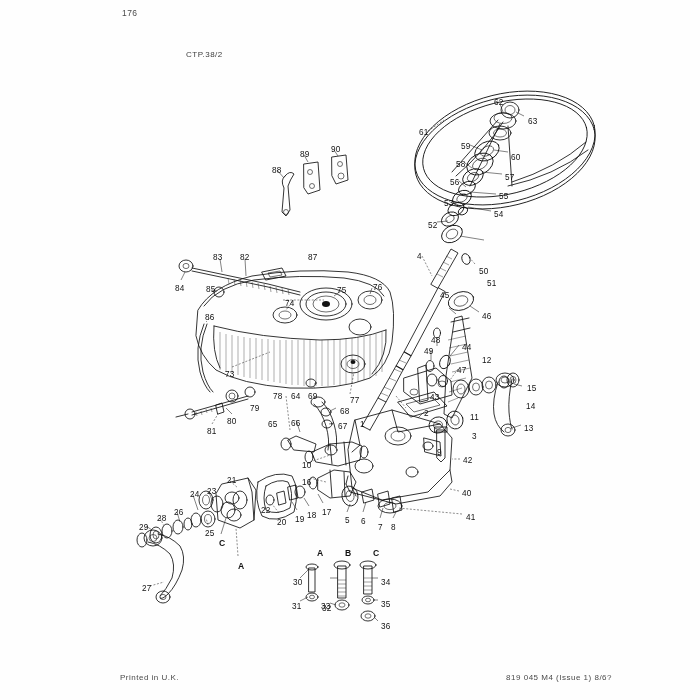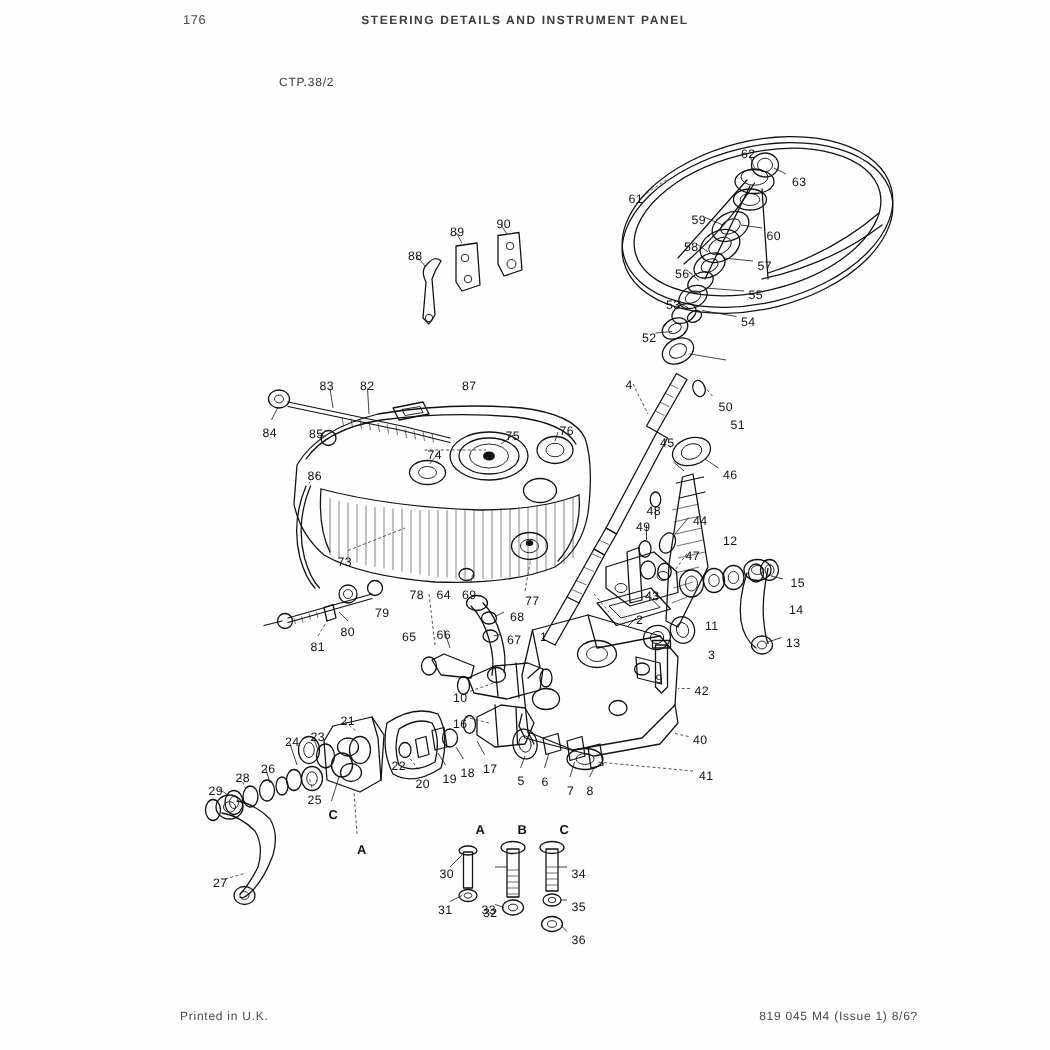--- a/index.html
+++ b/index.html
@@ -30,21 +30,20 @@
   .pt{fill:none;stroke:#111;stroke-width:.6;}
   .pf{fill:#111;stroke:none;}
   .hatch{stroke:#2a2a2a;stroke-width:.45;}
 </style>
 </head>
 <body>
 
 <div id="page">
 
   <div class="page-num">176</div>
-  <div class="sheet-title">STEERING DETAILS AND INSTRUMENT PANEL</div>
   <div class="fig-code">CTP.38/2</div>
 
   <svg width="700" height="700">
 
     <g>
       <ellipse class="p" cx="505" cy="148" rx="92" ry="54" transform="rotate(-14 505 148)"></ellipse>
       <ellipse class="p" cx="505" cy="148" rx="84" ry="46" transform="rotate(-14 505 148)"></ellipse>
       <ellipse class="p" cx="505" cy="152" rx="92" ry="54" transform="rotate(-14 505 152)"></ellipse>
 
       <path class="p" d="M452 172 L498 120 M470 186 L500 124 M512 186 L508 126"></path>

